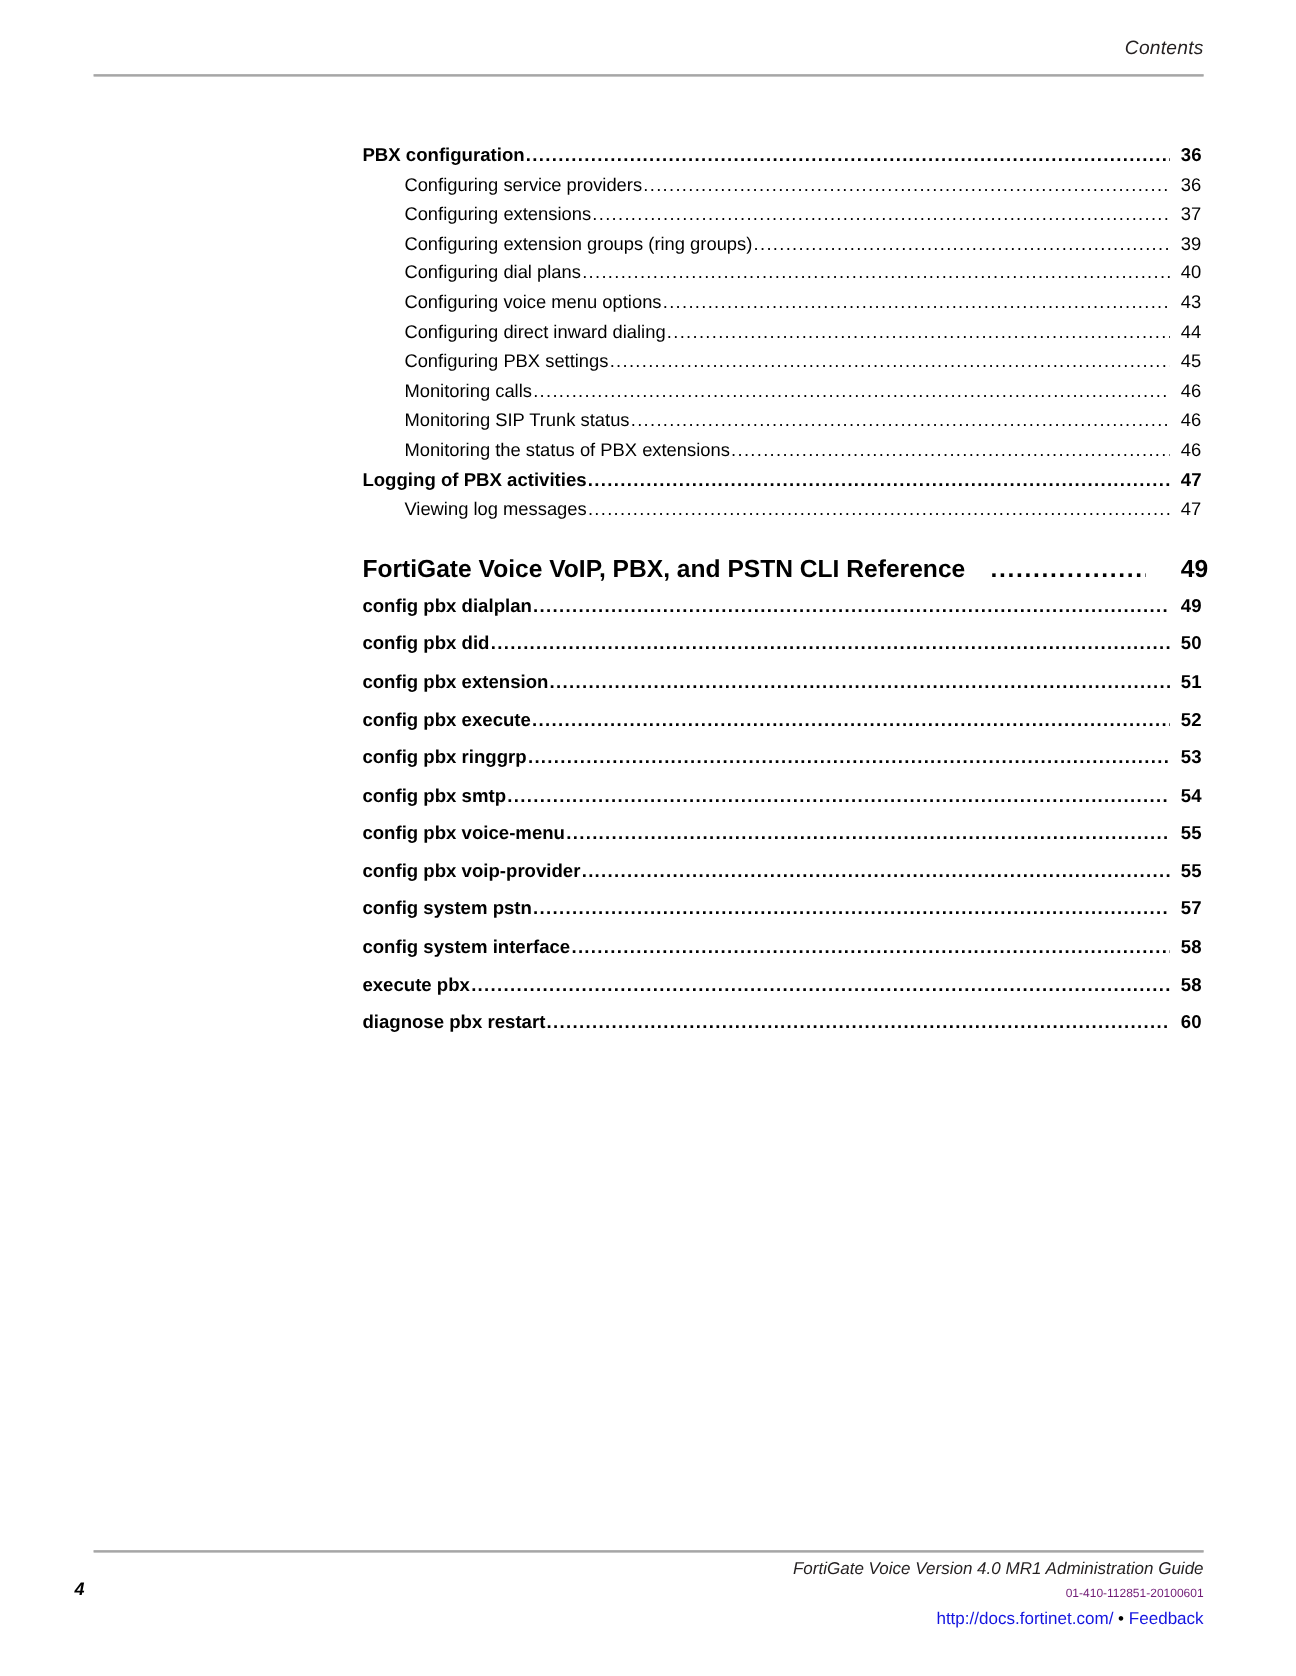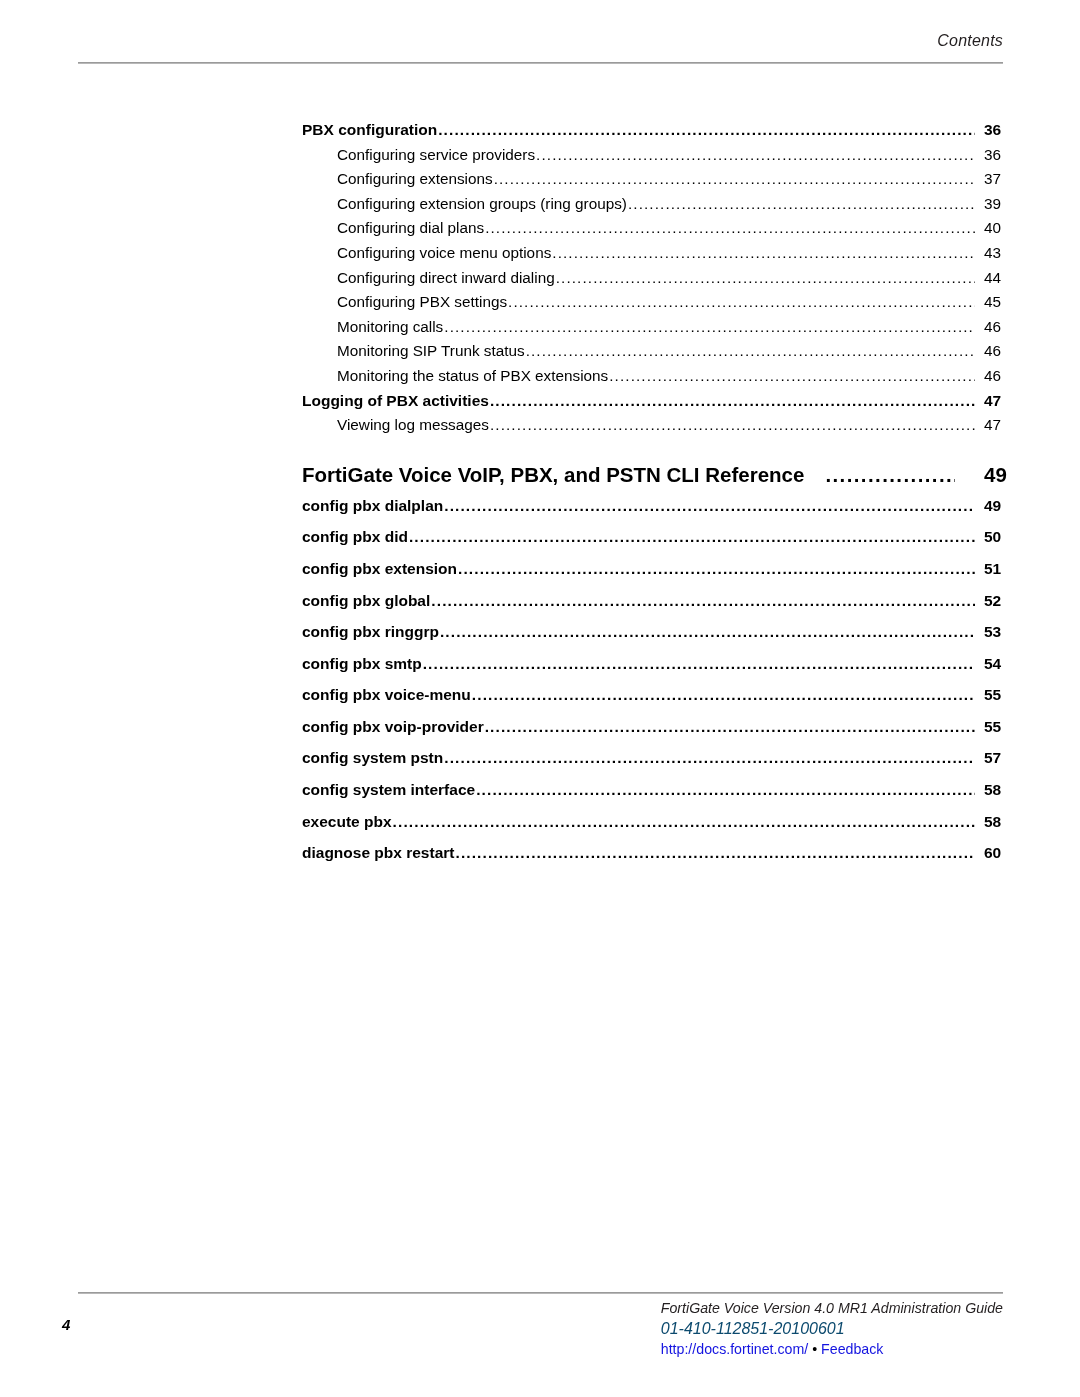--- a/index.html
+++ b/index.html
@@ -138,32 +138,31 @@
     top: 1316px;
     font-size: 15px;
     font-weight: bold;
     font-style: italic;
     color: #000000;
   }
   .footer-block {
     position: absolute;
     right: 77px;
     top: 1298px;
-    text-align: left;
+    text-align: right;
     line-height: 20.5px;
   }
   .footer-block .doc-title {
     font-style: italic;
     font-size: 14.2px;
     color: #231f20;
   }
   .footer-block .doc-id {
-    font-style: italic;
-    font-size: 16px;
-    color: #0c4a6e;
+    font-size: 10px;
+    color: #701a75;
   }
   .footer-links {
     font-size: 14.2px;
     color: #1414e0;
   }
   .footer-links .sep {
     color: #000000;
     font-size: 14.2px;
   }
   .footer-links a {
@@ -261,21 +260,21 @@
         <span class="label">config pbx did</span>
         <span class="leader">...............................................................................................................................................................</span>
         <span class="pageno">50</span>
       </div>
       <div class="toc-entry cmd">
         <span class="label">config pbx extension</span>
         <span class="leader">...............................................................................................................................................................</span>
         <span class="pageno">51</span>
       </div>
       <div class="toc-entry cmd">
-        <span class="label">config pbx global</span>
+        <span class="label">config pbx execute</span>
         <span class="leader">...............................................................................................................................................................</span>
         <span class="pageno">52</span>
       </div>
       <div class="toc-entry cmd">
         <span class="label">config pbx ringgrp</span>
         <span class="leader">...............................................................................................................................................................</span>
         <span class="pageno">53</span>
       </div>
       <div class="toc-entry cmd">
         <span class="label">config pbx smtp</span>

